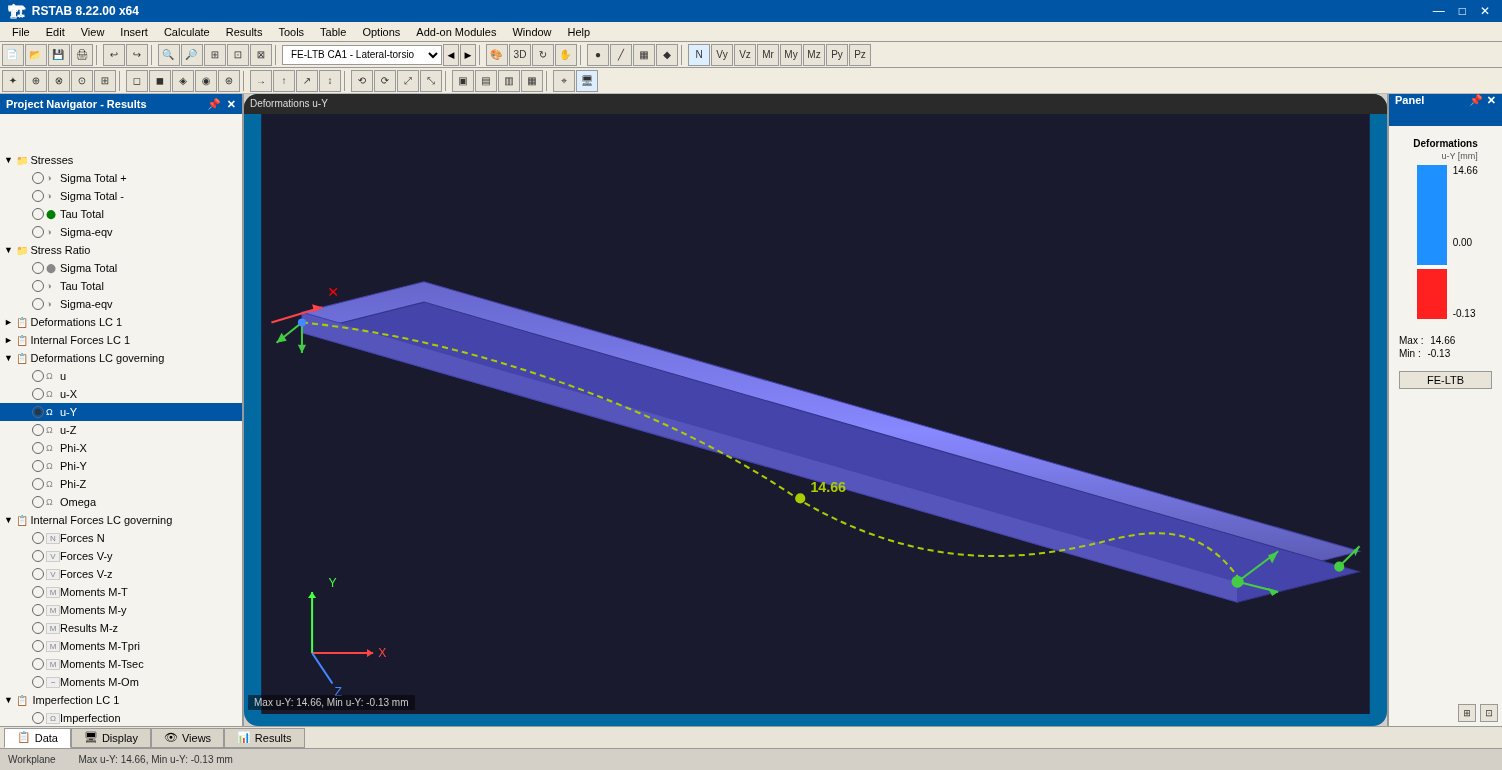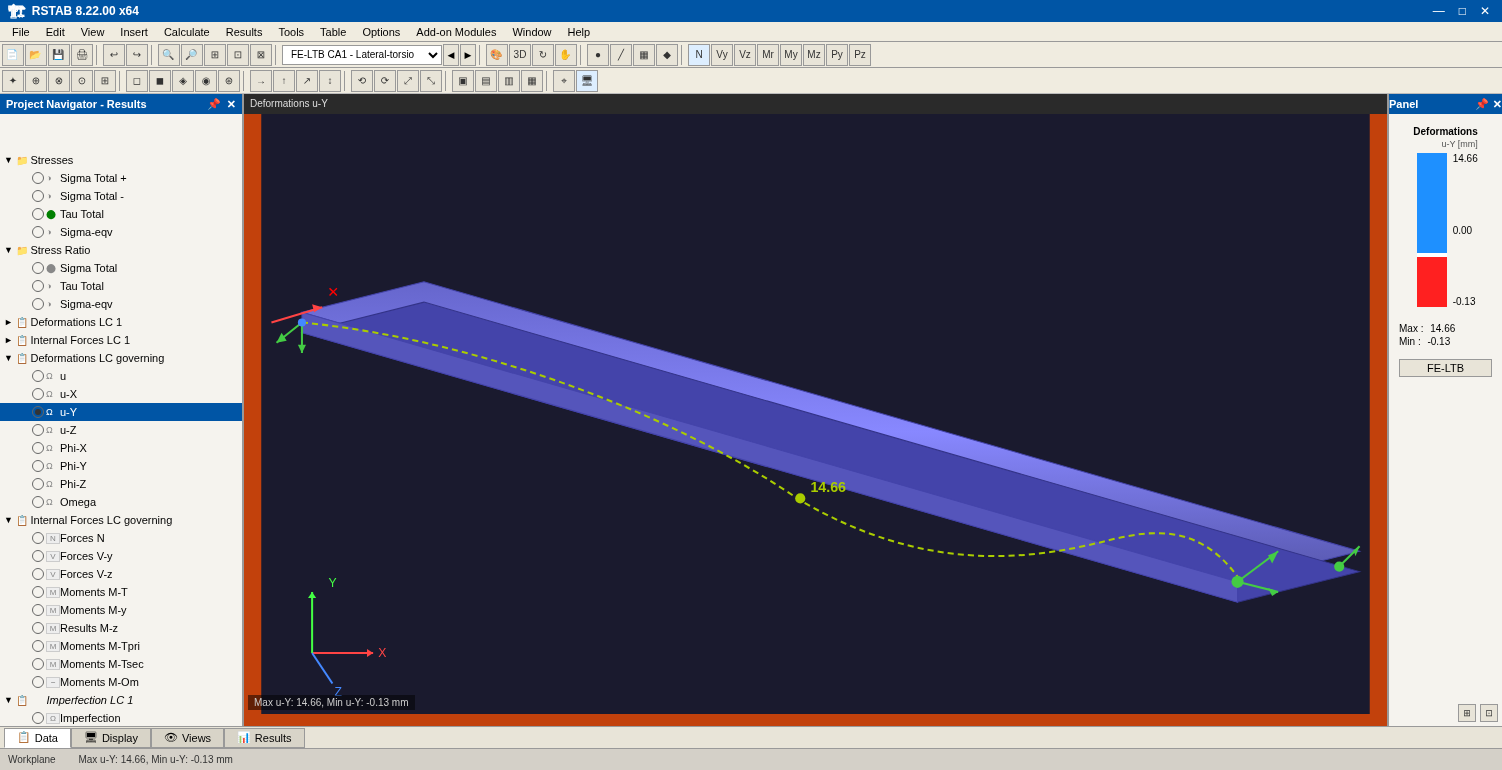--- a/index.html
+++ b/index.html
@@ -102,23 +102,24 @@
     .tree-item.selected { background: #0055a5; color: white; }
     .tree-item .indent { display: inline-block; }
     .tree-toggle { width: 12px; font-size: 9px; cursor: pointer; }
     .radio-dot { width: 12px; height: 12px; border: 1px solid #666; border-radius: 50%; display: inline-flex; align-items: center; justify-content: center; margin-right: 2px; }
     .radio-dot.filled::after { content: ''; width: 6px; height: 6px; background: #333; border-radius: 50%; display: block; }
     .folder-icon { font-size: 10px; color: #d4a000; }
 
     
     #viewport {
       flex: 1;
-      background: #c2410c;
+      background: #0369a1;
       position: relative;
       overflow: hidden;
+      border-radius: 14px;
     }
     #viewport-header {
       background: #2a2a2a;
       color: #ddd;
       font-size: 10px;
       padding: 2px 6px;
       line-height: 16px;
     }
     #viewport-canvas {
       width: 100%;
@@ -128,27 +129,27 @@
 
     
     #right-panel {
       width: 115px;
       background: #f5f3ee;
       border-left: 2px solid #999;
       display: flex;
       flex-direction: column;
     }
     #right-panel-header {
-      height: 20px;
+      height: 32px;
       background: #0055a5;
       color: white;
       display: flex;
-      align-items: center;
+      align-items: flex-start;
       justify-content: space-between;
-      padding: 0 0;
+      padding: 0 6px;
       font-size: 11px;
       font-weight: bold;
     }
     #color-scale {
       margin: 8px auto;
       display: flex;
       flex-direction: column;
       align-items: flex-end;
       padding: 4px 10px;
     }
@@ -558,21 +559,21 @@
         <span class="tree-toggle" style="width:12px;"></span>
         <span class="radio-dot"></span>
         <span style="width:14px;font-size:8px;color:#666;background:#eee;border:1px solid #ccc;text-align:center;">~</span>
         <span>Moments M-Om</span>
       </div>
 
       <div class="tree-item">
         <span class="indent" style="width:0px;"></span>
         <span class="tree-toggle">▼</span>
         <span style="font-size:10px;color:#666;">📋</span>
-        <span style="margin-left:18px;font-style:italic;">Imperfection LC 1</span>
+        <span style="margin-left:4px;">Imperfection LC 1</span>
       </div>
       <div class="tree-item">
         <span class="indent" style="width:16px;"></span>
         <span class="tree-toggle" style="width:12px;"></span>
         <span class="radio-dot"></span>
         <span style="width:14px;font-size:8px;color:#888;background:#eee;border:1px solid #ccc;text-align:center;">Ω</span>
         <span>Imperfection</span>
       </div>
     </div>
   </div>

